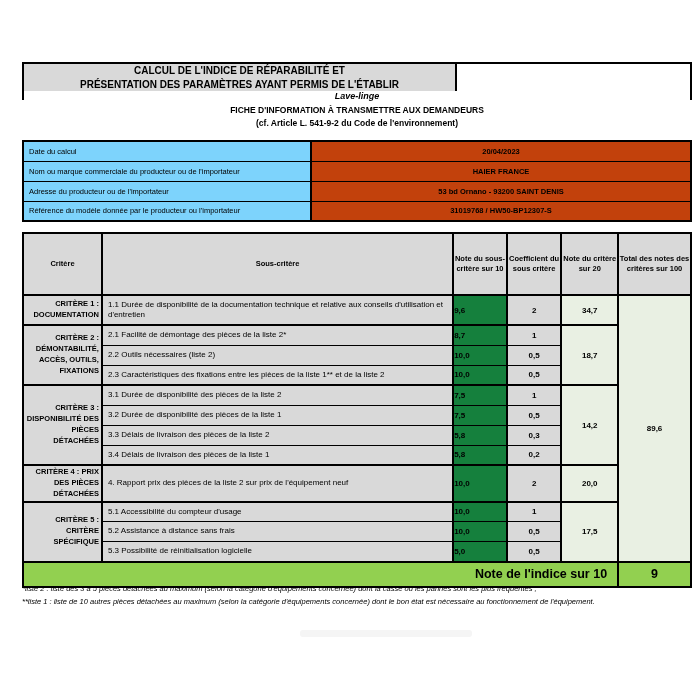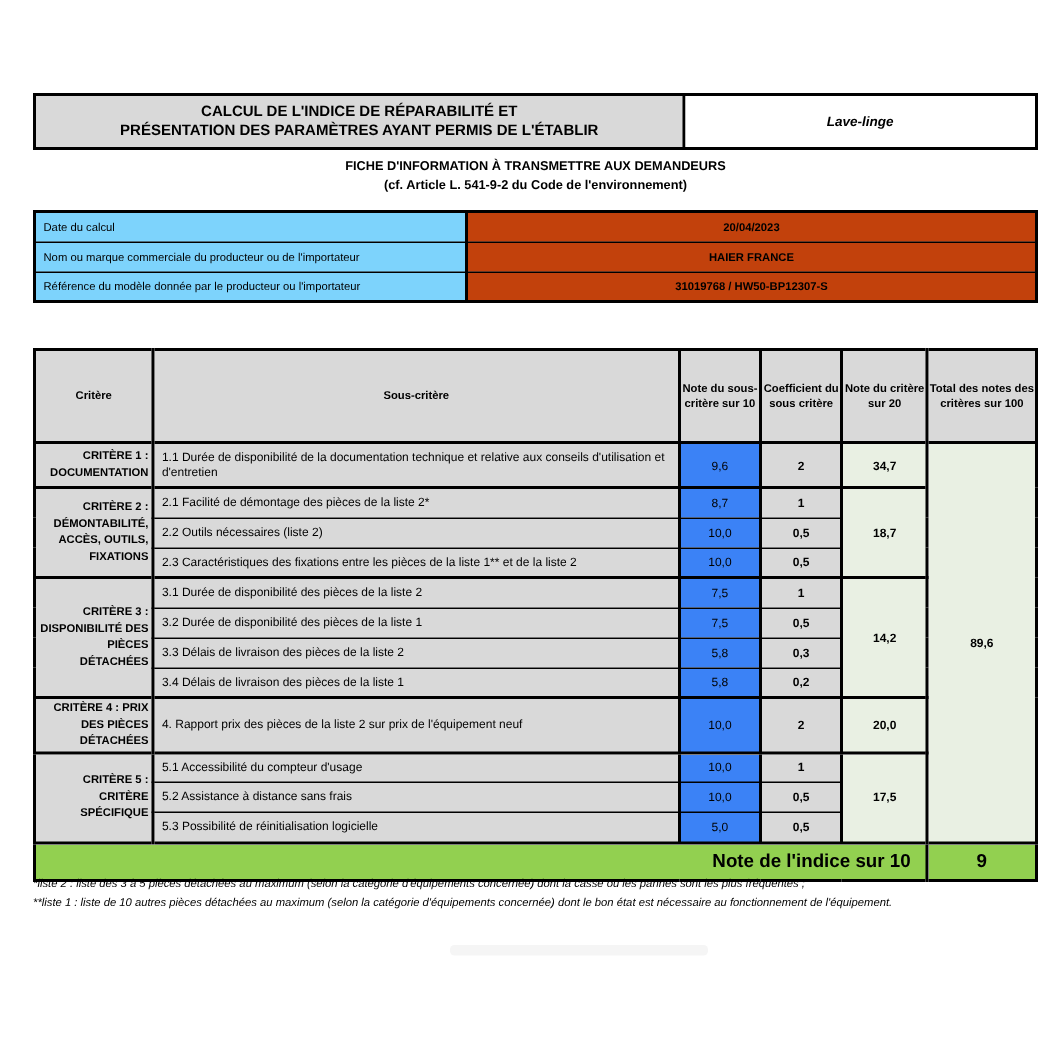--- a/index.html
+++ b/index.html
@@ -2,21 +2,21 @@
 <html><head>
 <meta charset="utf-8">
 <style>
   * { box-sizing: border-box; margin: 0; padding: 0; }
   html, body { background: #ffffff; }
   body {
     width: 700px; height: 700px; position: relative;
     font-family: "Liberation Sans", sans-serif;
     color: #000;
   }
-  .abs { position: absolute; }
+  .abs { position: absolute; flex-direction: column; }
 
   
   .title-band {
     left: 22px; top: 62px; width: 670px; height: 38px;
     display: flex; border: 2px solid #000;
   }
   .title-cell {
     width: 433px; background: #d9d9d9; border-right: 2px solid #000;
     display: flex; flex-direction: column; justify-content: center; align-items: center;
     font-weight: bold; font-size: 10px; line-height: 1.35; text-align: center;
@@ -37,21 +37,21 @@
   .info-label { width: 288px; background: #7dd3fc; padding-left: 5px; border-right: 2px solid #000 !important; }
   .info-value { text-align: center; font-weight: bold; font-size: 8px; background: #c2410c; }
 
   
   .main-table { left: 22px; top: 232px; width: 670px; border-collapse: collapse; table-layout: fixed; border: 2px solid #000; }
   .main-table td { border: 1px solid #000; border-left-width: 2px; border-right-width: 2px; vertical-align: middle; overflow: hidden; }
   .main-table tr.gs > td { border-top-width: 2px; }
   .hdr { background: #d9d9d9; font-weight: bold; font-size: 7.5px; text-align: center; height: 62px; line-height: 1.4; }
   .c-crit { background: #d9d9d9; font-weight: bold; font-size: 7.5px; text-align: right; line-height: 1.45; padding: 1px 2px; }
   .c-sub  { background: #d9d9d9; font-size: 8px; text-align: left; padding: 2px 5px; line-height: 1.3; }
-  .c-n10  { background: #3b82f6; font-weight: normal; font-size: 8px; text-align: center; }
+  .c-n10  { background: #15803d; font-weight: bold; font-size: 8px; text-align: left; }
   .c-coef { background: #d9d9d9; font-weight: bold; font-size: 8px; text-align: center; }
   .c-n20  { background: #e9f0e3; font-weight: bold; font-size: 8px; text-align: center; }
   .c-total{ background: #e9f0e3; font-weight: bold; font-size: 8px; text-align: center; }
   .r-tall  { height: 30px; }
   .r-small { height: 20px; }
   .r-mid   { height: 29px; }
   tr.final td { background: #92d050; border-top-width: 2px; height: 25px; font-weight: bold; font-size: 12.5px; }
   .final-label { text-align: right; padding-right: 10px; }
   .final-value { text-align: center; }
 
@@ -81,20 +81,24 @@
 
 <table class="abs info-table">
   <tbody>
     <tr>
       <td class="info-label">Date du calcul</td>
       <td class="info-value">20/04/2023</td>
     </tr>
     <tr>
       <td class="info-label">Nom ou marque commerciale du producteur ou de l'importateur</td>
       <td class="info-value">HAIER FRANCE</td>
+    </tr>
+    <tr>
+      <td class="info-label">Adresse du producteur ou de l'importateur</td>
+      <td class="info-value">53 bd Ornano - 93200 SAINT DENIS</td>
     </tr>
     <tr>
       <td class="info-label">Référence du modèle donnée par le producteur ou l'importateur</td>
       <td class="info-value">31019768 / HW50-BP12307-S</td>
     </tr>
   </tbody>
 </table>
 
 <table class="abs main-table">
   <colgroup>

